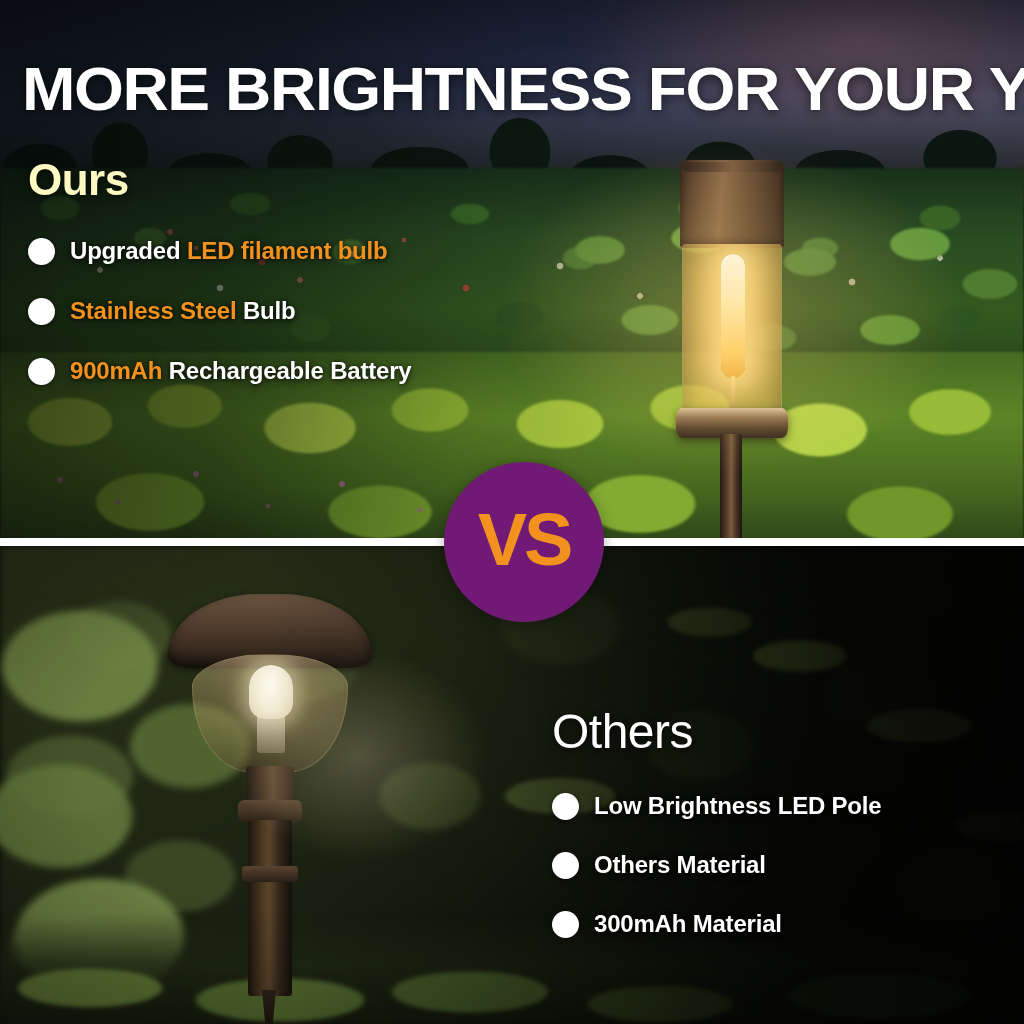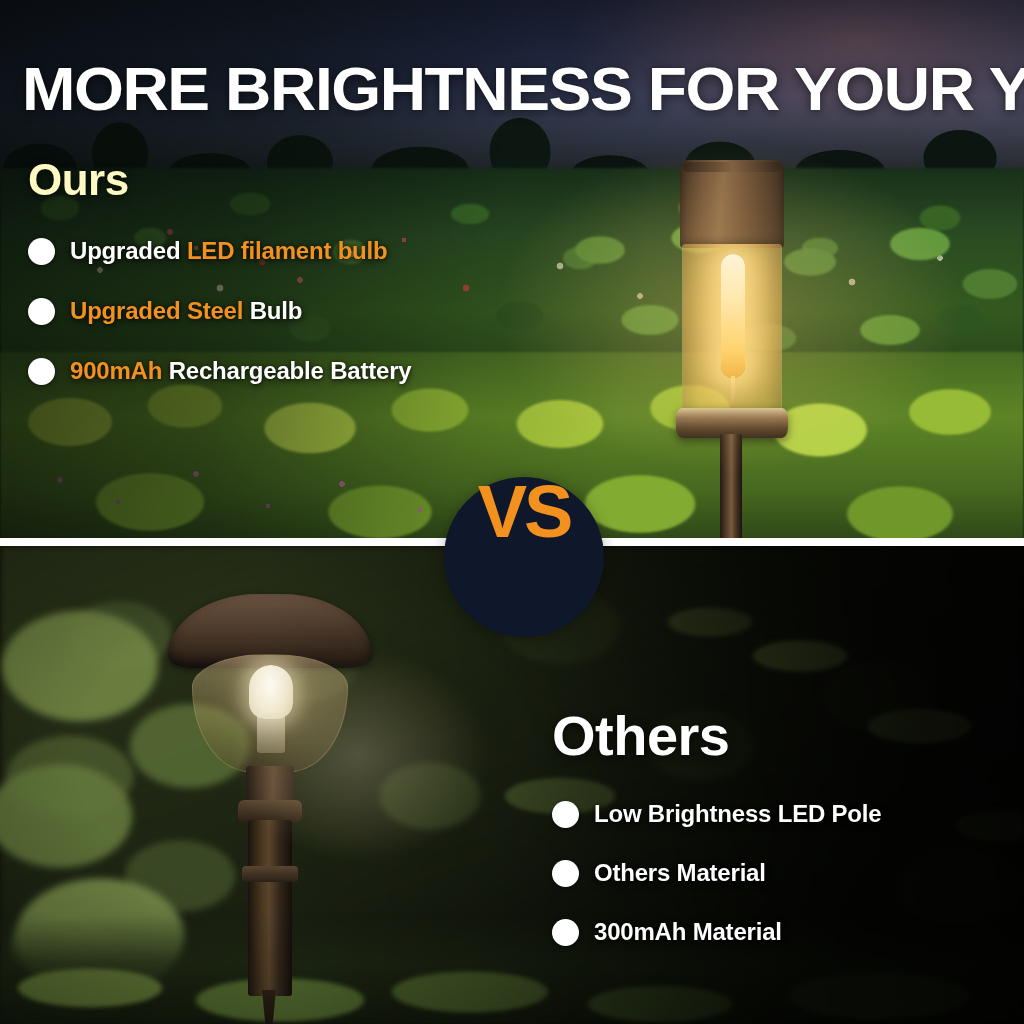--- a/index.html
+++ b/index.html
@@ -364,34 +364,34 @@
   }
   .btext {
     font-size:24px; font-weight:700; color:#ffffff;
     letter-spacing:-.2px; white-space:nowrap;
     text-shadow:0 2px 7px rgba(0,0,0,.75), 0 0 3px rgba(0,0,0,.55);
   }
   .hl { color:#F2911E; }
 
   .block-others { position:absolute; left:552px; top:708px; z-index:8; }
   .heading-others {
-    color:#ffffff; font-size:56px; font-weight:700; line-height:1;
+    color:#ffffff; font-size:48px; font-weight:400; line-height:1;
     letter-spacing:-.5px;
     text-shadow:0 2px 8px rgba(0,0,0,.7);
   }
   .bullets-others { margin-top:26px; }
   .bullets-others .row { display:flex; align-items:center; height:48px; }
   .bullets-others .row + .row { margin-top:11px; }
   .bullets-others .btext { font-weight:700; }
 
   
   .vs-badge {
-    position:absolute; left:444px; top:477px; width:160px; height:160px;
-    border-radius:50%; background:#0f172a; z-index:10;
-    display:flex; justify-content:center;
+    position:absolute; left:444px; top:462px; width:160px; height:160px;
+    border-radius:50%; background:#701a75; z-index:10;
+    display:flex; align-items:center; justify-content:center;
     box-shadow:0 2px 14px rgba(0,0,0,.30);
   }
   .vs-text {
     color:#F2911E; font-size:74px; font-weight:700;
     letter-spacing:-3px; line-height:1;
     transform:translateY(-2px);
     font-family:"Liberation Sans", sans-serif;
   }
 </style>
 </head>
@@ -430,21 +430,21 @@
 
     <div class="bullets-ours">
 
       <div class="row">
         <span class="dot"></span>
         <span class="btext"><span>Upgraded </span><span class="hl">LED filament bulb</span><span></span></span>
       </div>
 
       <div class="row">
         <span class="dot"></span>
-        <span class="btext"><span></span><span class="hl">Upgraded Steel</span><span> Bulb</span></span>
+        <span class="btext"><span></span><span class="hl">Stainless Steel</span><span> Bulb</span></span>
       </div>
 
       <div class="row">
         <span class="dot"></span>
         <span class="btext"><span></span><span class="hl">900mAh</span><span> Rechargeable Battery</span></span>
       </div>
 
     </div>
   </div>
 

